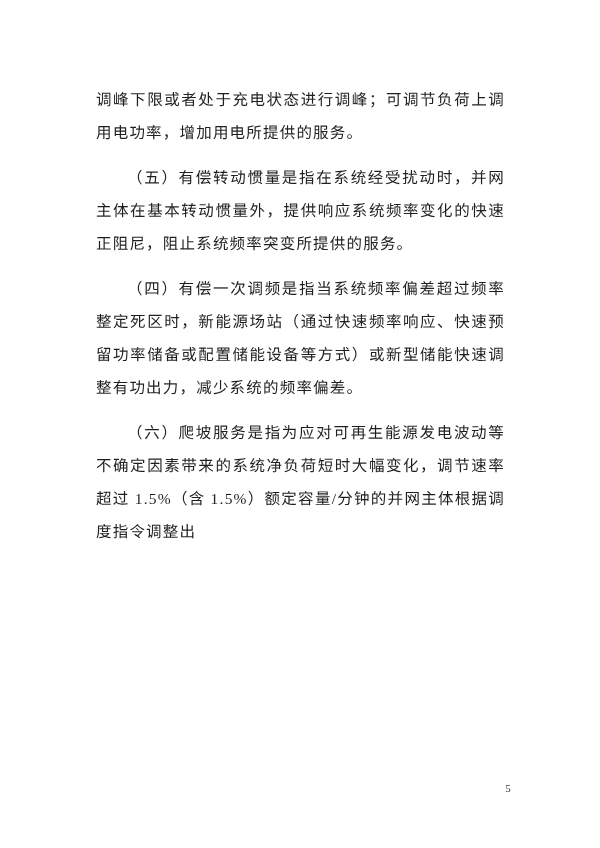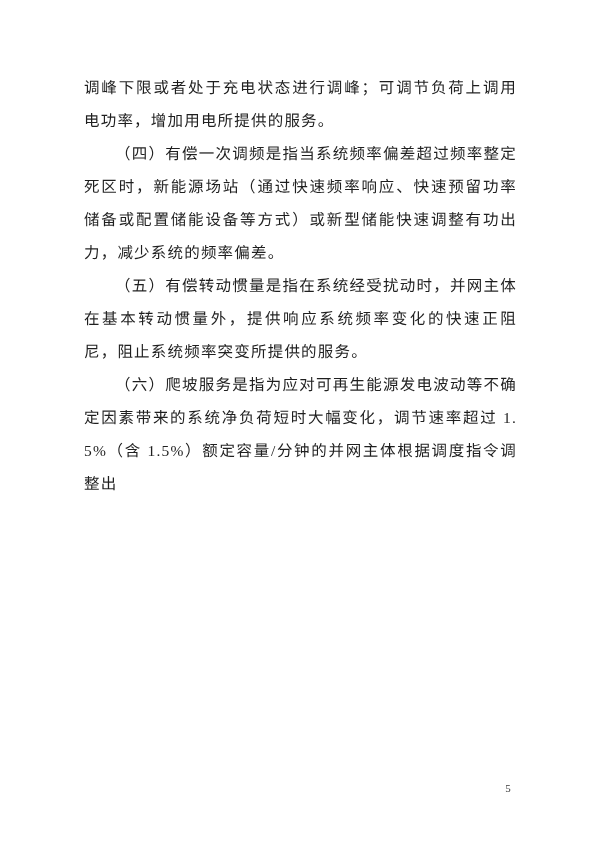--- a/index.html
+++ b/index.html
@@ -27,21 +27,21 @@
     top: 71px;
     width: 433px;
     color: #1f1f1f;
     font-size: 15.5px;
     line-height: 33px;
     letter-spacing: 1.2px;
     text-align: justify;
     text-justify: inter-ideograph;
   }
   .para {
-    margin: 0;
+    margin: 12px;
     padding: 0;
     text-indent: 2em;
     word-break: break-all;
   }
   .para.no-indent {
     text-indent: 0;
   }
   .page-number {
     position: absolute;
     left: 498px;
@@ -53,18 +53,18 @@
     color: #3a3a3a;
     letter-spacing: 0;
   }
 </style>
 </head>
 <body>
 
 <div class="page">
   <main class="content">
     <p class="para no-indent">调峰下限或者处于充电状态进行调峰；可调节负荷上调用电功率，增加用电所提供的服务。</p>
+    <p class="para">（五）有偿转动惯量是指在系统经受扰动时，并网主体在基本转动惯量外，提供响应系统频率变化的快速正阻尼，阻止系统频率突变所提供的服务。</p>
     <p class="para">（四）有偿一次调频是指当系统频率偏差超过频率整定死区时，新能源场站（通过快速频率响应、快速预留功率储备或配置储能设备等方式）或新型储能快速调整有功出力，减少系统的频率偏差。</p>
-    <p class="para">（五）有偿转动惯量是指在系统经受扰动时，并网主体在基本转动惯量外，提供响应系统频率变化的快速正阻尼，阻止系统频率突变所提供的服务。</p>
     <p class="para">（六）爬坡服务是指为应对可再生能源发电波动等不确定因素带来的系统净负荷短时大幅变化，调节速率超过 1.5%（含 1.5%）额定容量/分钟的并网主体根据调度指令调整出</p>
   </main>
   <div class="page-number">5</div>
 </div>
 
 </body></html>

